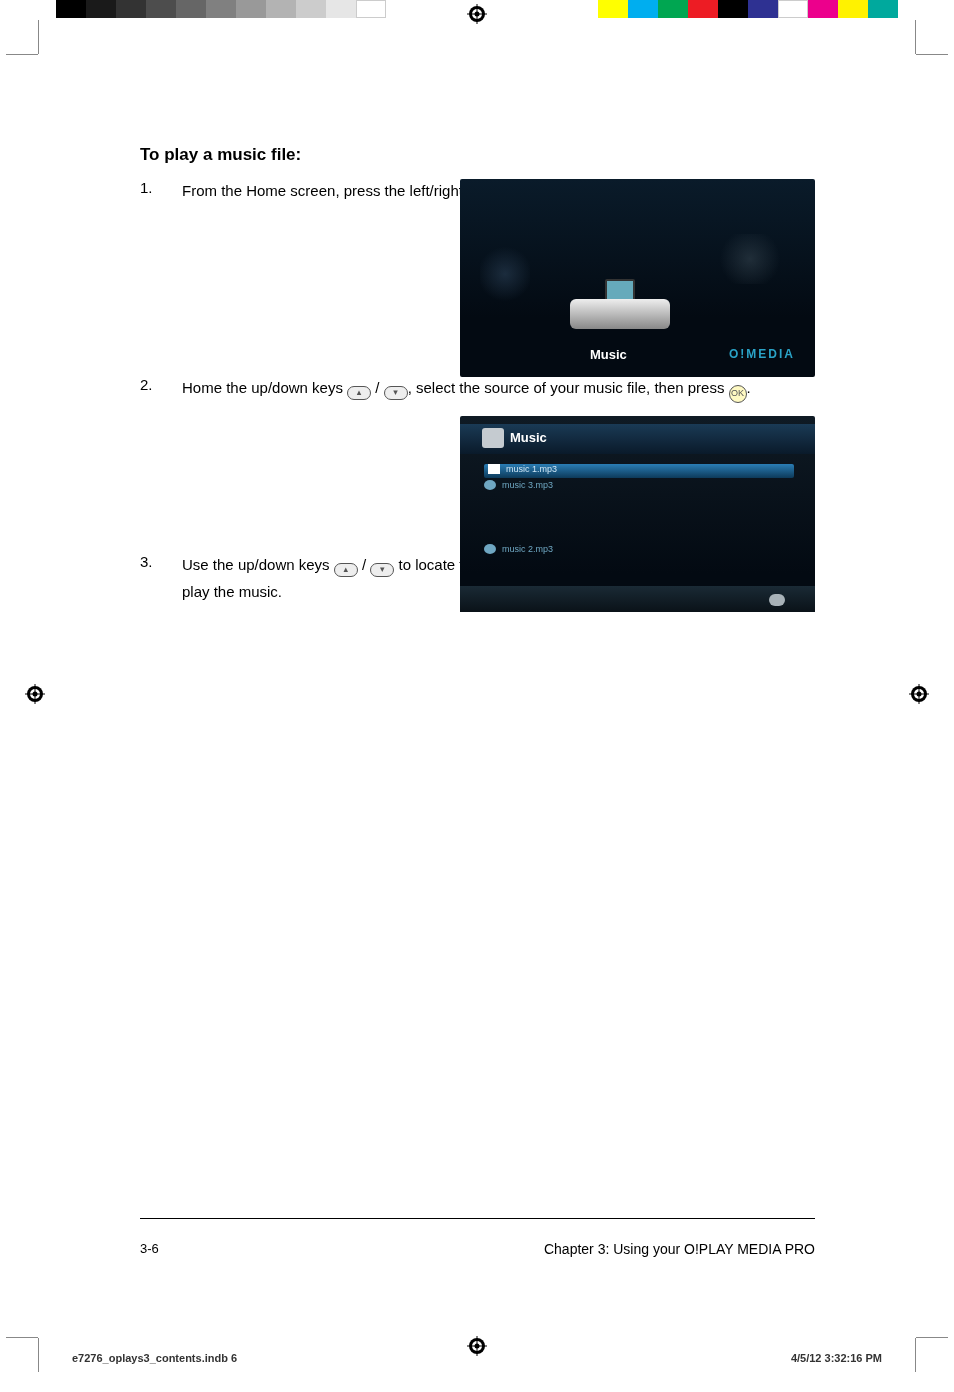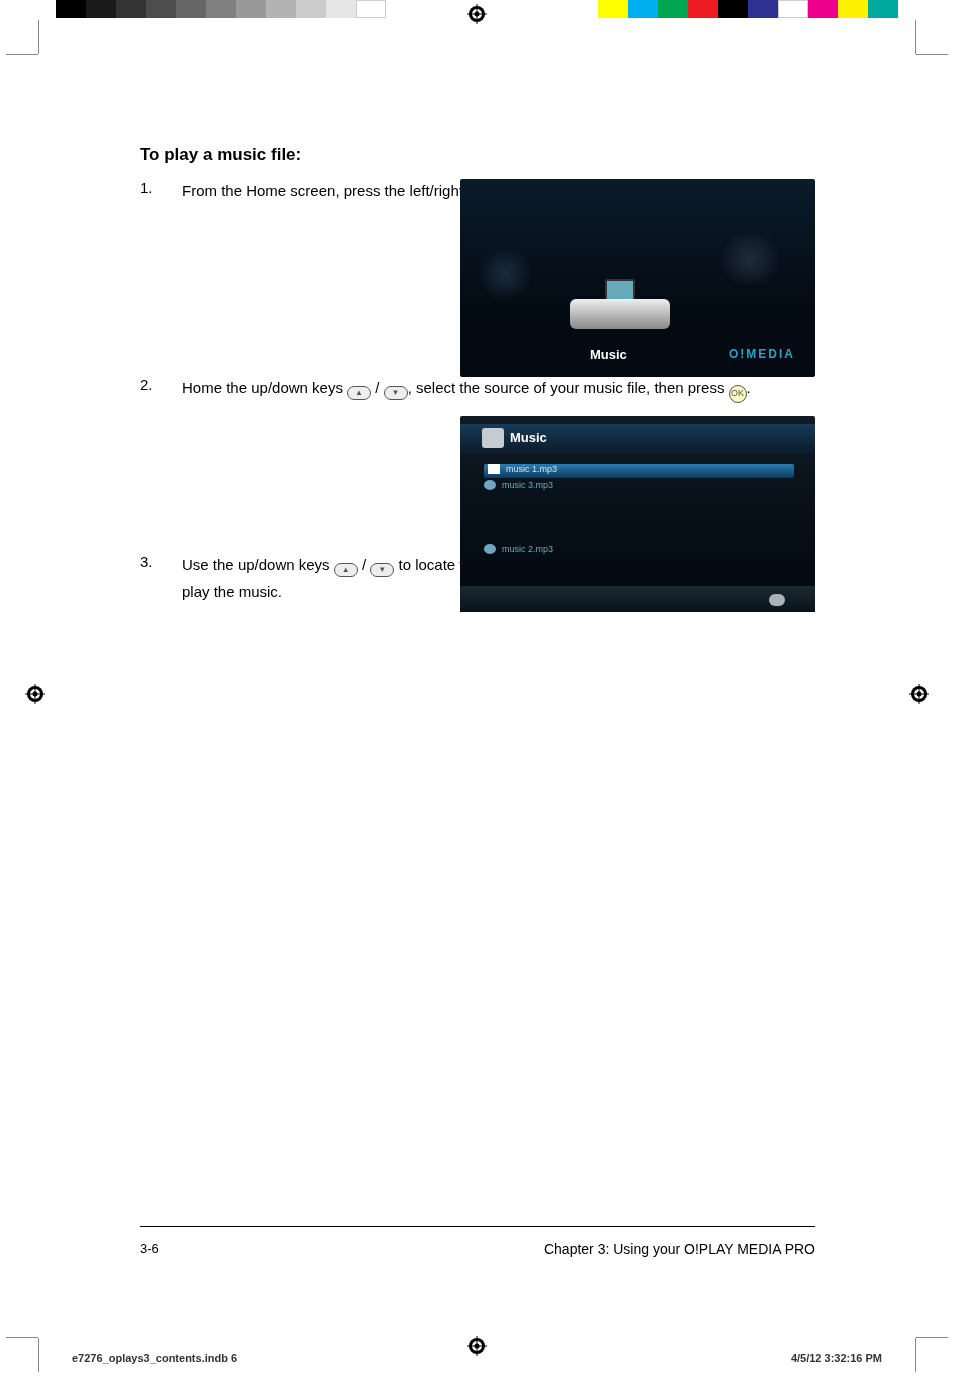--- a/index.html
+++ b/index.html
@@ -66,21 +66,21 @@
   .shot2 .row.sel .ric { background:#fff;}
   .shot2 .row.r2 { top:64px; }
   .shot2 .row.r3 { top:96px;margin-top:32px; }
   .shot2 .note { border-radius:50%; background:#6fa7c2;}
   .shot2 .footer { position:absolute; bottom:0; left:0; width:100%; height:26px; background:linear-gradient(180deg,#1a2a35,#0a1218);}
   .shot2 .back { position:absolute; right:30px; bottom:6px; width:16px; height:12px; background:#a8b2b8; border-radius:6px;}
 
   .steps-block { position: relative; }
 
   
-  .page-footer { position: absolute; bottom: 80px; left: 85px; width: 675px; border-top: 1px solid #000; padding-top: 14px; display:flex; justify-content:space-between; font-size: 14px;}
+  .page-footer { position: absolute; bottom: 80px; left: 85px; width: 675px; border-top: 1px solid #000; padding-top: 22px; display:flex; justify-content:space-between; font-size: 14px;}
   .page-footer .pn { font-size: 13px; }
 
   .print-footer { position:absolute; bottom: 28px; left: 72px; width: 810px; display:flex; justify-content:space-between; font-size: 11px; color:#333;font-weight:bold;}
 
   .reg-svg { width: 20px; height: 20px; }
 </style>
 </head>
 <body>
 
 <div class="top-marks">

